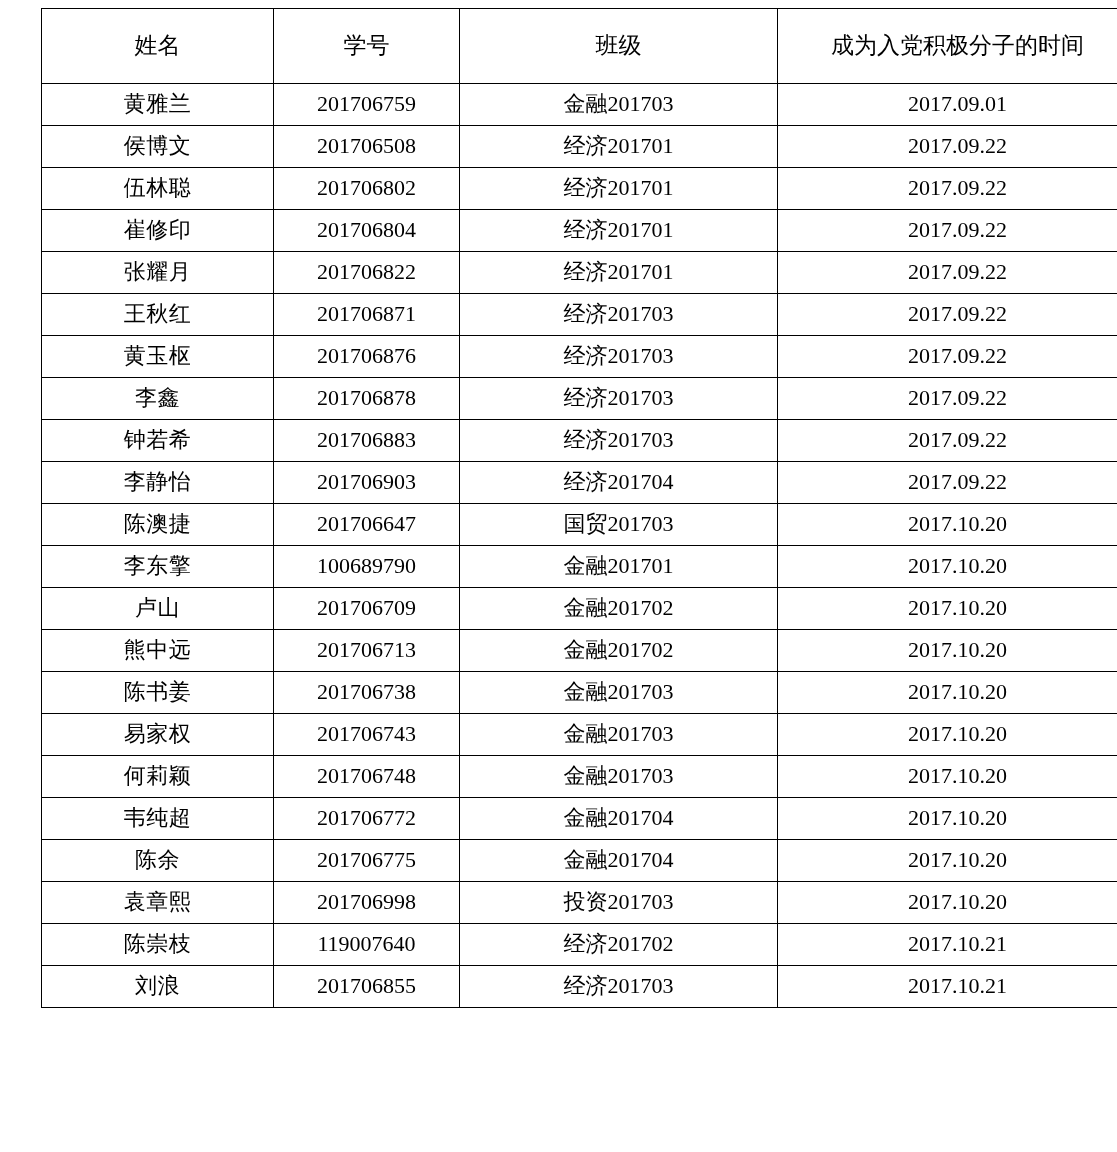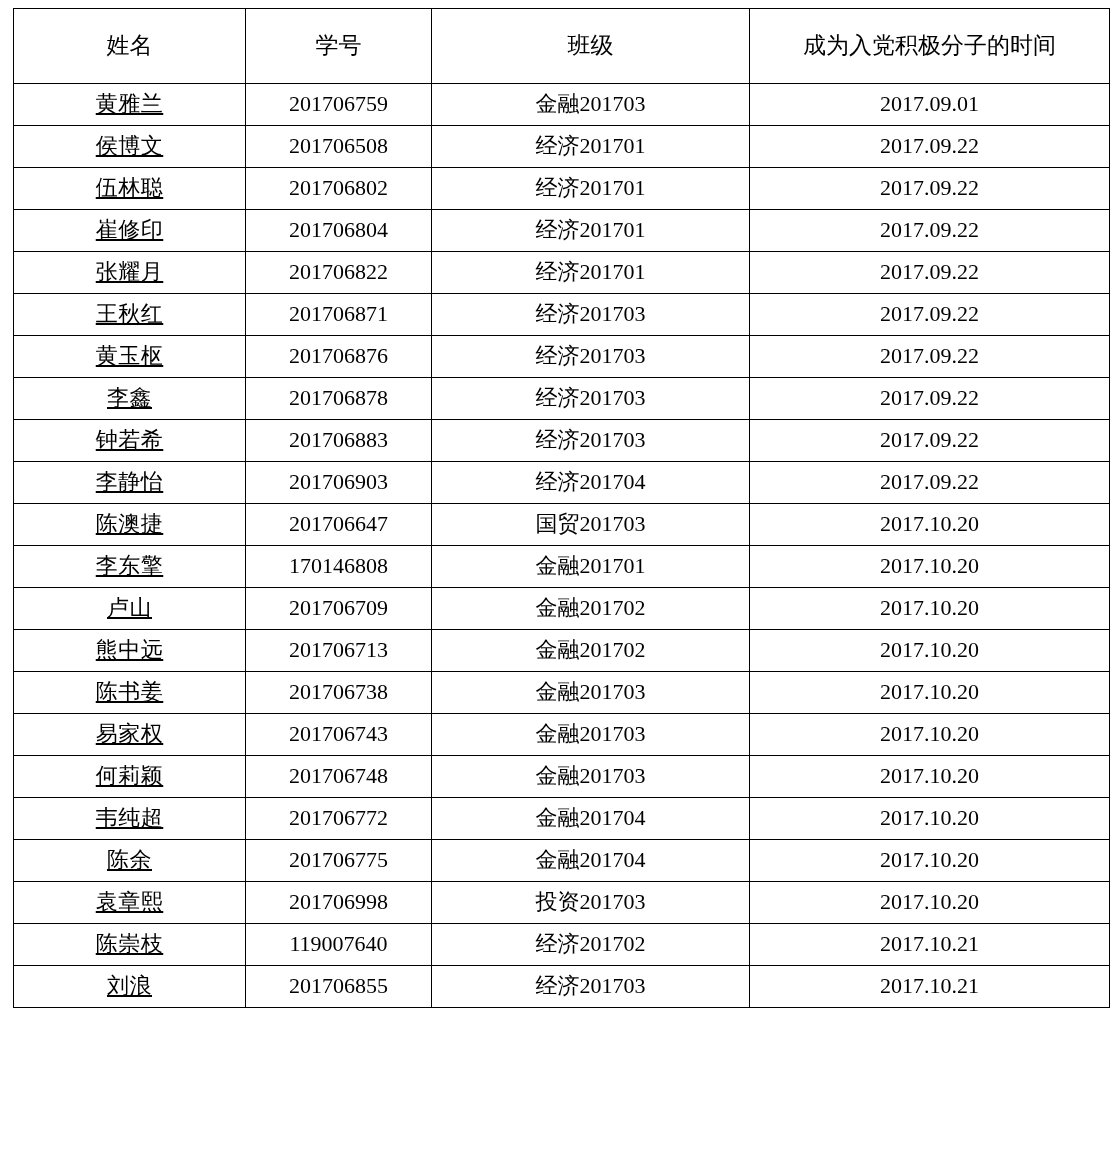--- a/index.html
+++ b/index.html
@@ -12,20 +12,21 @@
     height: 1152px;
     font-family: "Liberation Serif", "DejaVu Serif", serif;
     color: #000000;
   }
   .page {
     width: 1027px;
     height: 1152px;
     position: relative;
     box-sizing: border-box;
     padding: 8px 10px 0 13px;
+    margin-left: 28px;
   }
   table.roster {
     border-collapse: collapse;
     width: 1096px;
     table-layout: fixed;
   }
   table.roster col.c-name  { width: 232px; }
   table.roster col.c-id    { width: 186px; }
   table.roster col.c-class { width: 318px; }
   table.roster col.c-date  { width: 360px; }
@@ -40,21 +41,21 @@
     line-height: 1.2;
     padding: 0;
   }
   table.roster thead th {
     height: 74px;
     font-size: 23px;
   }
   table.roster tbody td {
     height: 41px;
   }
-  .cell-name  { letter-spacing: 0.5px; text-decoration: underline; }
+  .cell-name  { letter-spacing: 0.5px; }
   .cell-id    { letter-spacing: 0px; }
   .cell-class { letter-spacing: 0px; }
   .cell-date  { letter-spacing: 0px; }
 </style>
 </head>
 <body>
 
 <div class="page">
   <table class="roster">
     <colgroup>
@@ -133,21 +134,21 @@
           <td class="cell-date">2017.09.22</td>
         </tr>
         <tr>
           <td class="cell-name">陈澳捷</td>
           <td class="cell-id">201706647</td>
           <td class="cell-class">国贸201703</td>
           <td class="cell-date">2017.10.20</td>
         </tr>
         <tr>
           <td class="cell-name">李东擎</td>
-          <td class="cell-id">170146808</td>
+          <td class="cell-id">100689790</td>
           <td class="cell-class">金融201701</td>
           <td class="cell-date">2017.10.20</td>
         </tr>
         <tr>
           <td class="cell-name">卢山</td>
           <td class="cell-id">201706709</td>
           <td class="cell-class">金融201702</td>
           <td class="cell-date">2017.10.20</td>
         </tr>
         <tr>

